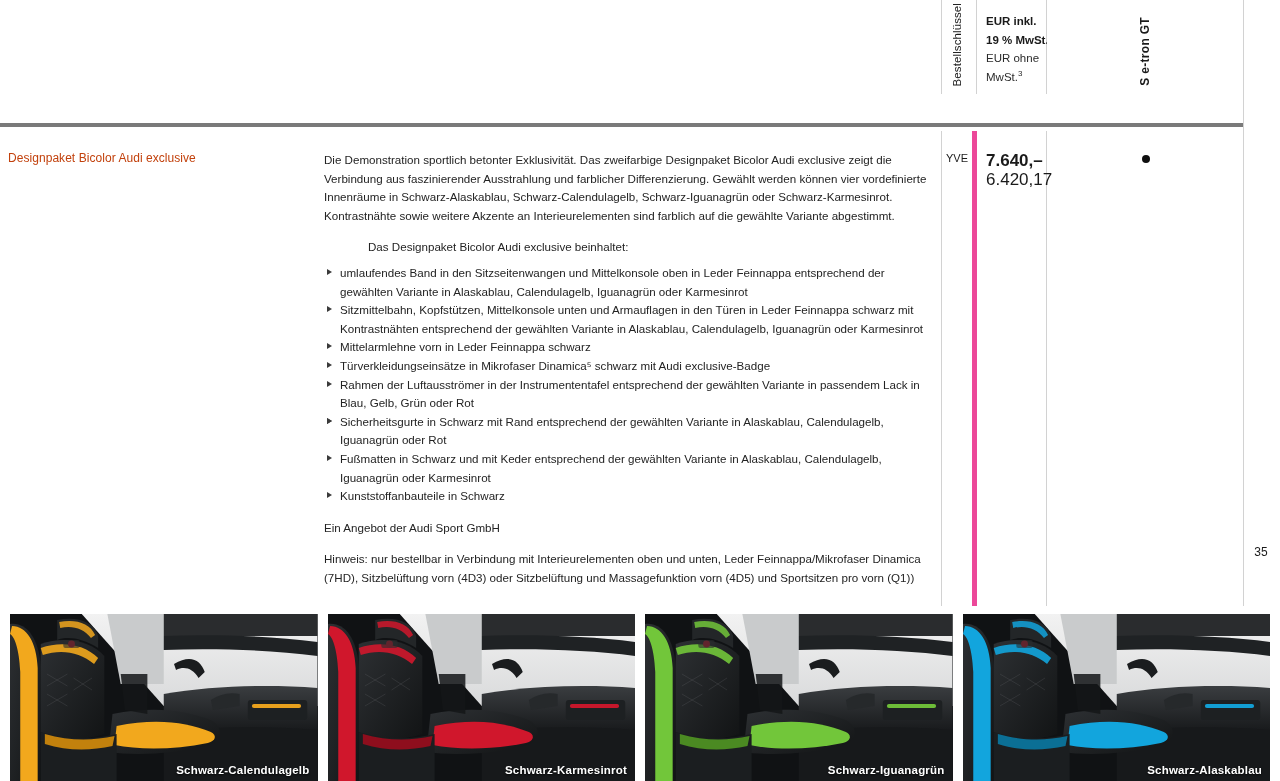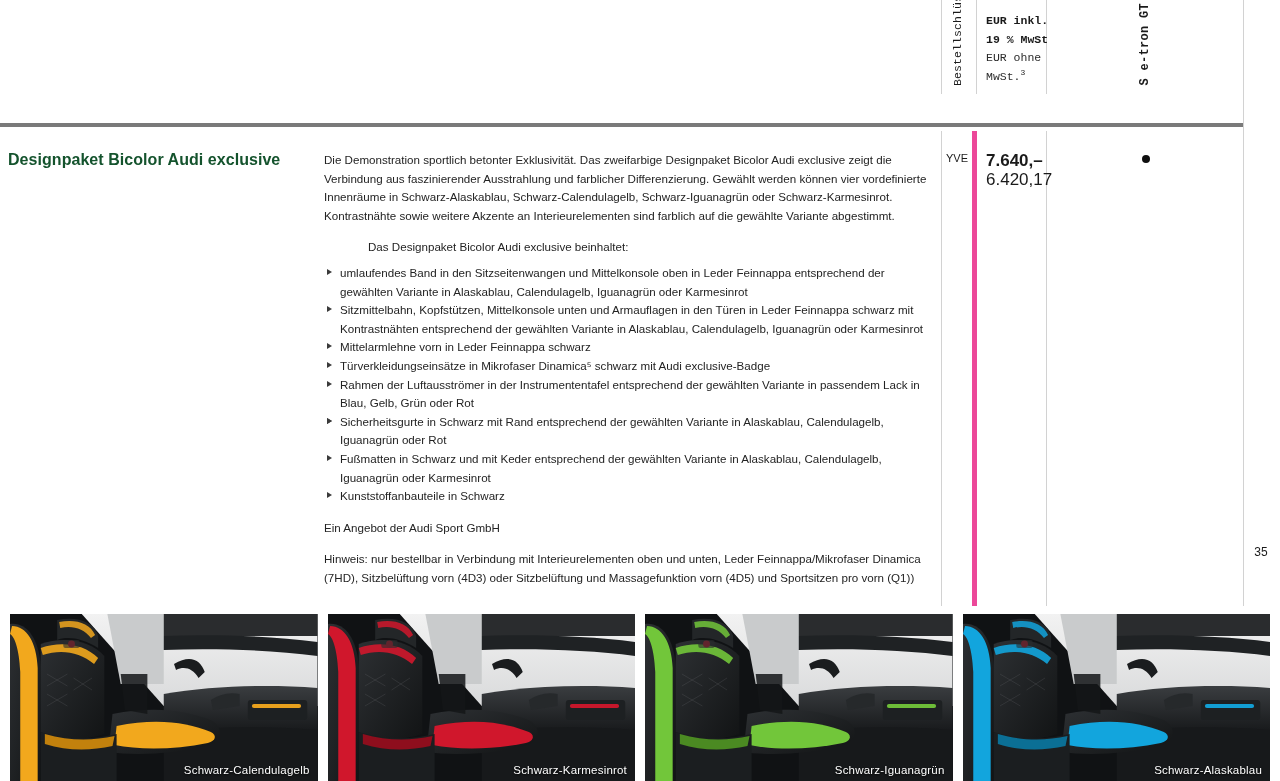--- a/index.html
+++ b/index.html
@@ -34,21 +34,20 @@
     width: 1244px;
     height: 127px;
     border-bottom: 4px solid #7a7a7a;
     background: #fff;
   }
   .hdr-inner {
     position: absolute;
     left: 941px; top: 0;
     width: 303px; height: 94px;
     display: flex;
-    font-family: Liberation Mono, monospace;
   }
   .hdr-cell {
     border-left: 1px solid #d2d2d2;
     border-right: 1px solid #d2d2d2;
     position: relative;
     background: #fff;
   }
   .hdr-cell.code   { width: 36px; }
   .hdr-cell.price  { width: 70px; border-left: 0; }
   .hdr-cell.model  { width: 197px; border-left: 0; border-right: 0; }
@@ -83,23 +82,23 @@
     width: 1244px;
     height: 475px;
     display: flex;
     background: #fff;
   }
   .col-name {
     width: 320px;
     padding: 20px 12px 0 8px;
   }
   .col-name h2 {
-    font-size: 16px;
-    font-weight: bold;
-    color: #14532d;
+    font-size: 12px;
+    font-weight: normal;
+    color: #c2410c;
     letter-spacing: .05px;
   }
   .col-desc {
     width: 621px;
     padding: 20px 8px 0 4px;
     font-size: 11.6px;
     line-height: 18.6px;
     color: #232323;
   }
   .col-desc p { margin-bottom: 13px; }
@@ -184,20 +183,21 @@
     background: #1b1d1f;
   }
   .shot .cap {
     position: absolute;
     right: 8px; bottom: 5px;
     color: #ffffff;
     font-size: 11.5px;
     letter-spacing: .2px;
     text-shadow: 0 1px 2px rgba(0,0,0,.85);
     z-index: 9;
+    font-weight: bold;
   }
   .shot svg { display: block; width: 100%; height: 100%; }
 </style>
 </head>
 <body>
 
 <div class="page">
 
   <div class="logo-strip" id="logoStrip">
       <i style="background: rgb(74, 217, 228);"></i>

